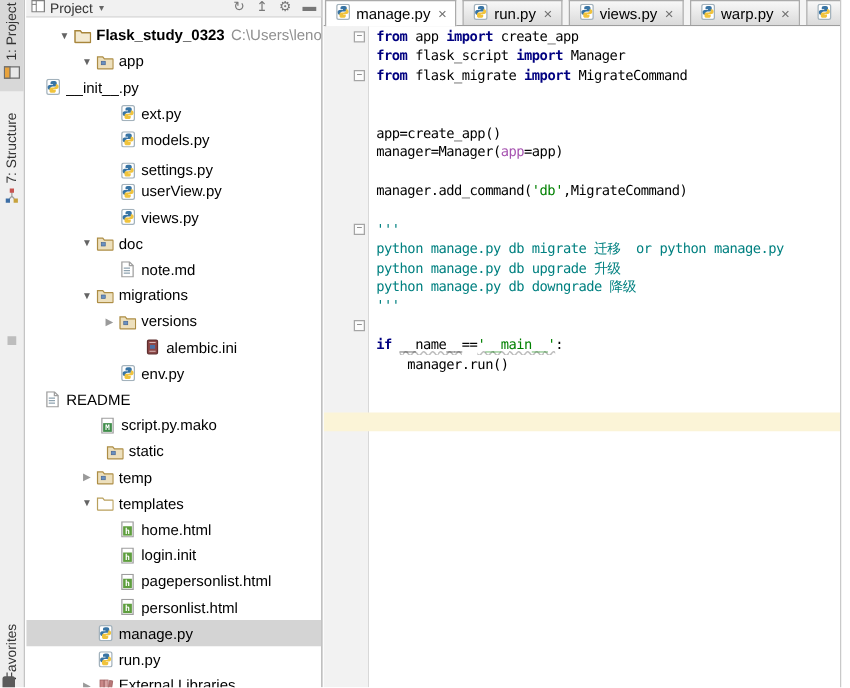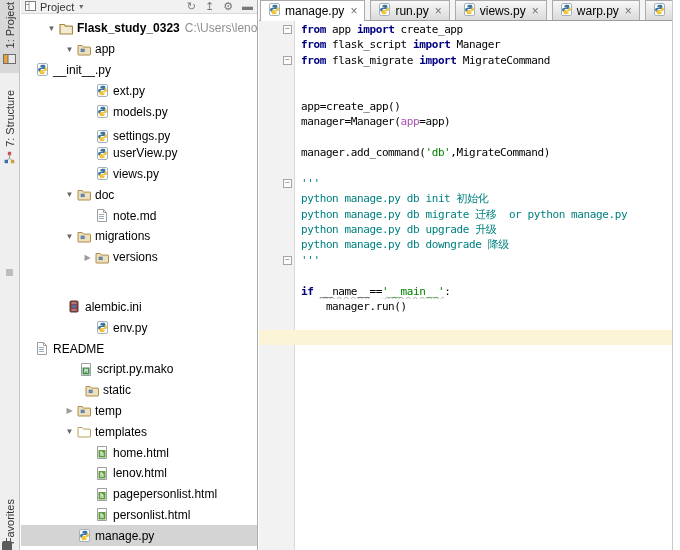--- a/index.html
+++ b/index.html
@@ -216,21 +216,21 @@
         <div class="row" style="padding-left: 60px;">
           <span class="arrow right">▶</span>
           <span class="ticon">
             <svg width="14" height="13" viewBox="0 0 14 13">
               <path d="M1 2.5h4.2l1.3 1.6H13c.3 0 .5.2.5.5v6.9c0 .3-.2.5-.5.5H1.5c-.3 0-.5-.2-.5-.5z" fill="#EDE0BD" stroke="#AD8D44"></path>
               <rect x="4" y="6" width="3.2" height="2.8" fill="#6A91C1" stroke="#3E5E8E" stroke-width="0.5"></rect>
             </svg>
           </span>
           <span class="tlabel">versions</span>
         </div>
-        <div class="row" style="padding-left: 32px; margin-top: 29px;">
+        <div class="row" style="padding-left: 80px;">
           <span class="arrow"></span>
           <span class="ticon">
             <svg width="12" height="13" viewBox="0 0 12 13">
               <rect x="2" y="1" width="8" height="11" rx="1" fill="#8C4646" stroke="#5E2F2F"></rect>
               <path d="M3.5 3h5M3.5 10h5" stroke="#D8B8B8" stroke-width="0.9"></path>
               <rect x="4" y="5" width="4" height="3" fill="#4A6FA5"></rect>
             </svg>
           </span>
           <span class="tlabel">alembic.ini</span>
         </div>
@@ -309,21 +309,21 @@
         </div>
         <div class="row" style="padding-left: 60px;">
           <span class="arrow"></span>
           <span class="ticon">
             <svg width="12" height="13" viewBox="0 0 12 13">
               <path d="M1.5.5h9v12h-9z" fill="#fff" stroke="#9E9E9E"></path>
               <rect x="2.5" y="4" width="7" height="7.5" fill="#5E9E3E"></rect>
               <text x="6" y="10.2" font-size="6.5" fill="#fff" text-anchor="middle" font-family="monospace" font-weight="bold">h</text>
             </svg>
           </span>
-          <span class="tlabel">lenov.html</span>
+          <span class="tlabel">login.init</span>
         </div>
         <div class="row" style="padding-left: 60px;">
           <span class="arrow"></span>
           <span class="ticon">
             <svg width="12" height="13" viewBox="0 0 12 13">
               <path d="M1.5.5h9v12h-9z" fill="#fff" stroke="#9E9E9E"></path>
               <rect x="2.5" y="4" width="7" height="7.5" fill="#5E9E3E"></rect>
               <text x="6" y="10.2" font-size="6.5" fill="#fff" text-anchor="middle" font-family="monospace" font-weight="bold">h</text>
             </svg>
           </span>
@@ -429,21 +429,20 @@
           <div class="code-line"><span class="tok-kw">from</span><span class="tok-plain"> flask_script </span><span class="tok-kw">import</span><span class="tok-plain"> Manager</span></div>
           <div class="code-line"><span class="tok-kw">from</span><span class="tok-plain"> flask_migrate </span><span class="tok-kw">import</span><span class="tok-plain"> MigrateCommand</span></div>
           <div class="code-line"></div>
           <div class="code-line"></div>
           <div class="code-line"><span class="tok-plain">app=create_app()</span></div>
           <div class="code-line"><span class="tok-plain">manager=Manager(</span><span class="tok-arg">app</span><span class="tok-plain">=app)</span></div>
           <div class="code-line"></div>
           <div class="code-line"><span class="tok-plain">manager.add_command(</span><span class="tok-str">'db'</span><span class="tok-plain">,MigrateCommand)</span></div>
           <div class="code-line"></div>
           <div class="code-line"><span class="tok-doc">'''</span></div>
-          <div class="code-line"><span class="tok-doc">python manage.py db init 初始化</span></div>
           <div class="code-line"><span class="tok-doc">python manage.py db migrate 迁移  or python manage.py</span></div>
           <div class="code-line"><span class="tok-doc">python manage.py db upgrade 升级</span></div>
           <div class="code-line"><span class="tok-doc">python manage.py db downgrade 降级</span></div>
           <div class="code-line"><span class="tok-doc">'''</span></div>
           <div class="code-line"></div>
           <div class="code-line"><span class="tok-kw">if</span><span class="tok-plain"> </span><span class="tok-plain wavy">__name__</span><span class="tok-plain">==</span><span class="tok-str wavy">'__main__'</span><span class="tok-plain">:</span></div>
           <div class="code-line"><span class="tok-plain">    manager.run()</span></div>
           <div class="code-line"></div>
           <div class="code-line"></div>
         </div>

